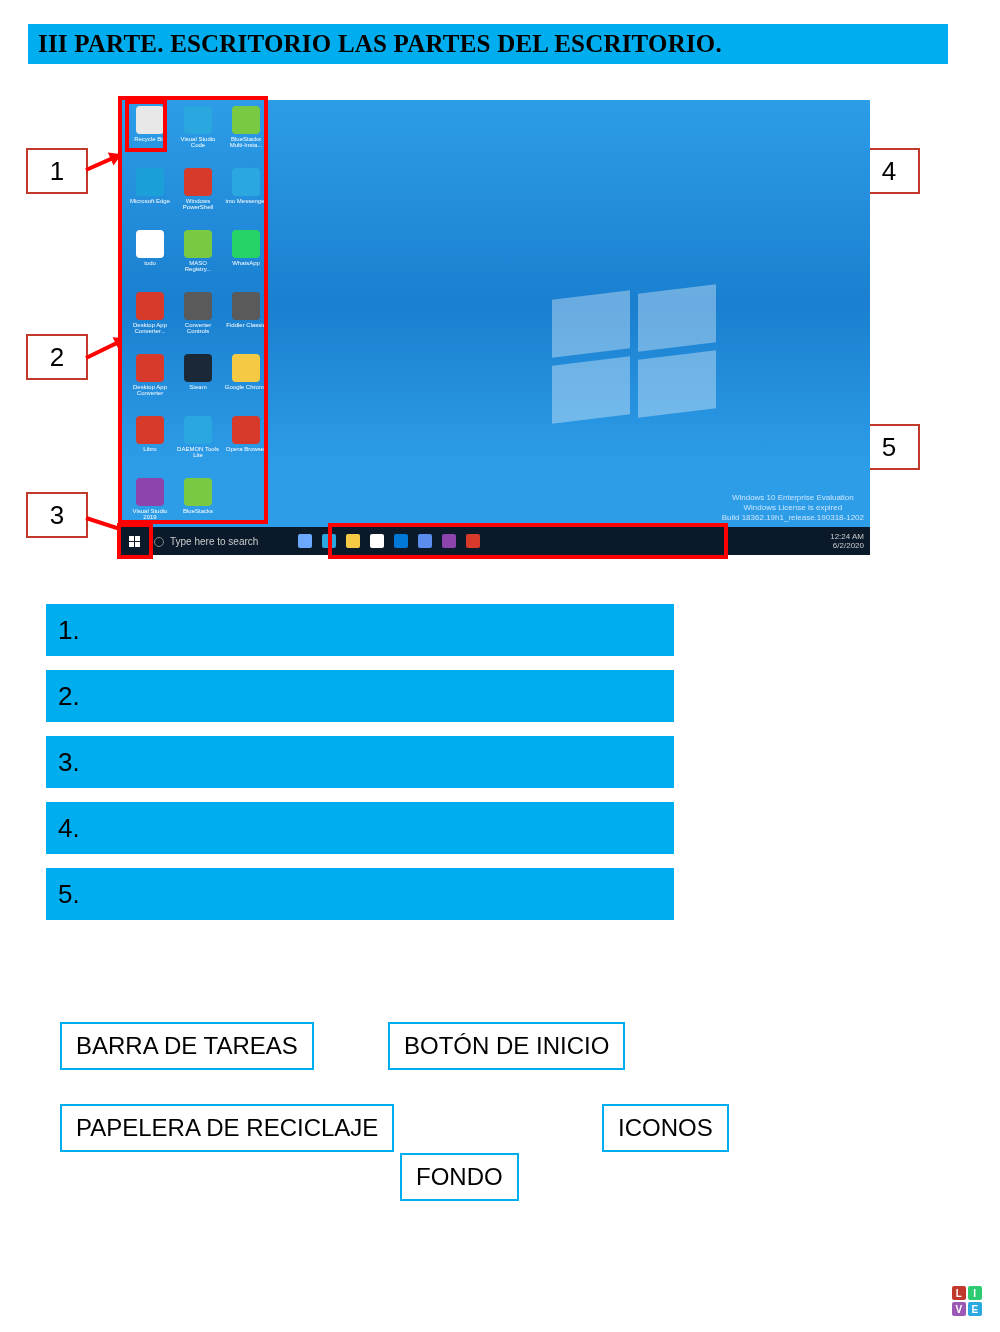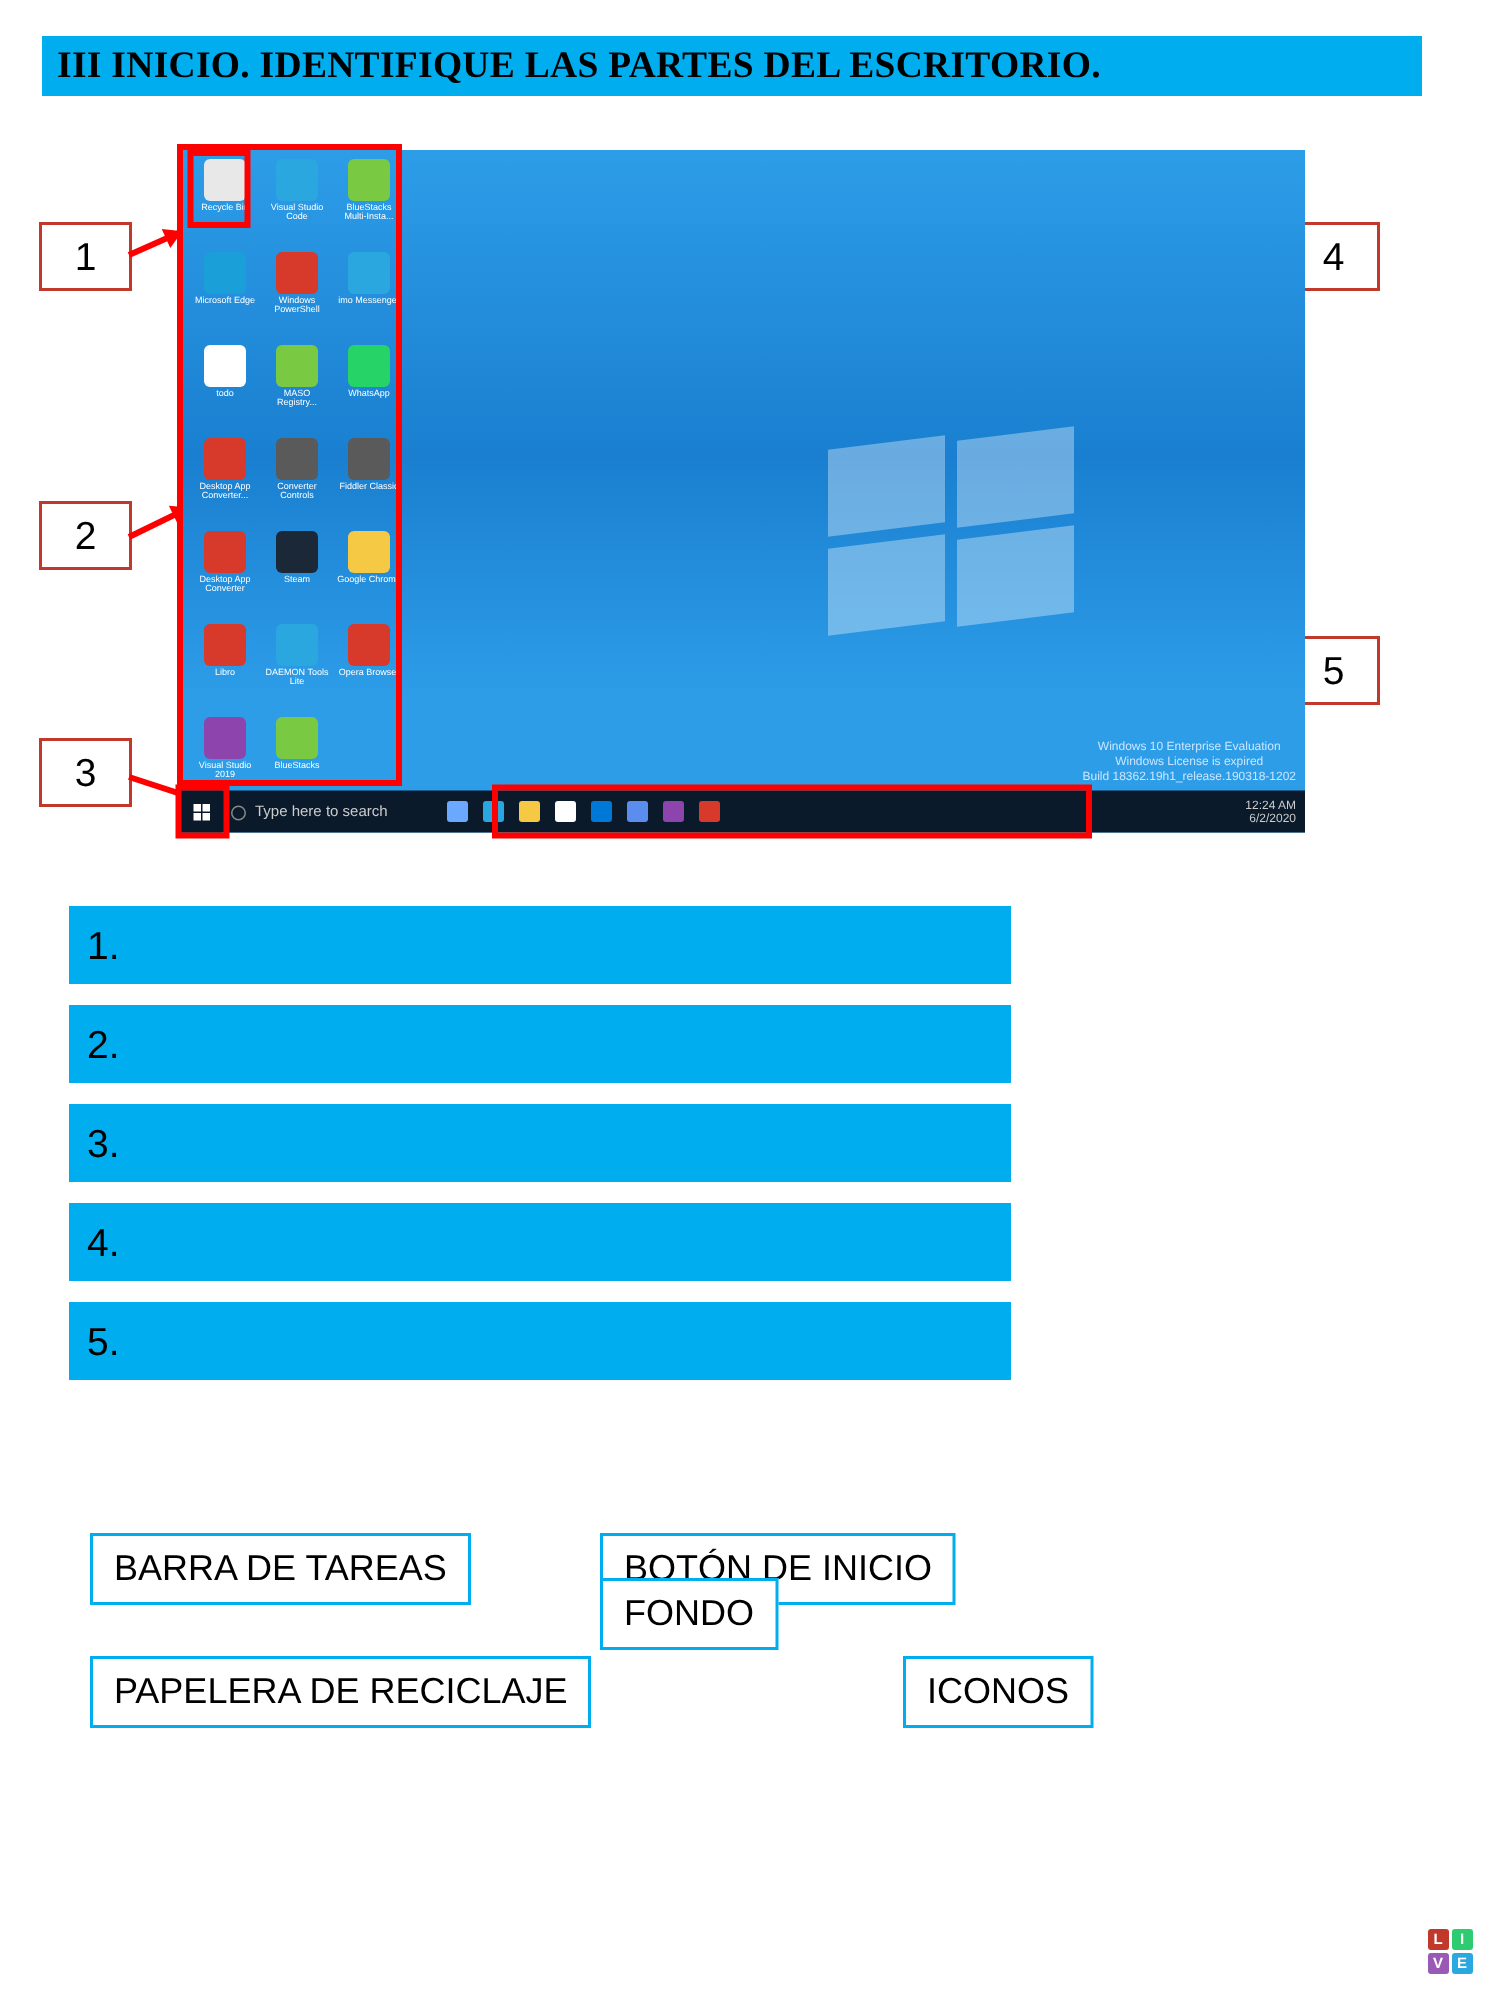--- a/index.html
+++ b/index.html
@@ -59,34 +59,34 @@
   .a4:after{left:-12px;right:auto;border-left:none;border-right:12px solid #ff0000;}
   .a5{left:772px;top:540px;width:120px;transform:rotate(-42deg);}
   .a5:after{border-left-color:#ff0000;}
 
   
   .ans { position:absolute; left:46px; width:628px; height:52px; background:#00aeef; display:flex; align-items:center; padding:0 12px; font-size:26px; font-family:Arial,sans-serif; }
   .ans1{top:604px;} .ans2{top:670px;} .ans3{top:736px;} .ans4{top:802px;} .ans5{top:868px;}
 
   
   .opt { position:absolute; border:2px solid #00aeef; background:#fff; padding:8px 14px; font-size:24px; font-family:Arial,sans-serif; }
-  .o1{left:60px; top:1022px;} .o2{left:400px; top:1022px;text-align:right;}
-  .o3{left:60px; top:1104px;} .o4{left:400px; top:1052px;} .o5{left:574px; top:1104px;margin-left:28px;}
+  .o1{left:60px; top:1022px;} .o2{left:388px; top:1022px;text-align:right;}
+  .o3{left:60px; top:1104px;} .o4{left:400px; top:1153px;} .o5{left:574px; top:1104px;margin-left:28px;}
 
   
   .brand { position:absolute; right:18px; bottom:16px; font-family:Arial,sans-serif; font-weight:700; font-size:28px; letter-spacing:0.5px; display:flex; align-items:center; gap:6px;}
   .brand .cubes{display:grid;grid-template-columns:14px 14px;grid-template-rows:14px 14px;gap:2px;}
   .brand .c{display:flex;align-items:center;justify-content:center;color:#fff;font-size:10px;font-weight:700;border-radius:2px;}
   .cL{background:#c0392b;} .cI{background:#2ecc71;} .cV{background:#9b59b6;} .cE{background:#2aa8e0;}
   .brand .txt .b1{color:#000;} .brand .txt{display:flex;}
 </style>
 </head>
 <body>
 
-<div class="title">III INICIO. IDENTIFIQUE LAS PARTES DEL ESCRITORIO.</div>
+<div class="title">III PARTE. ESCRITORIO LAS PARTES DEL ESCRITORIO.</div>
 
 <div class="numbox nb1">1</div>
 <div class="numbox nb2">2</div>
 <div class="numbox nb3">3</div>
 <div class="numbox nb4">4</div>
 <div class="numbox nb5">5</div>
 
 <div class="arrow a1"></div>
 <div class="arrow a2"></div>
 <div class="arrow a3"></div>

